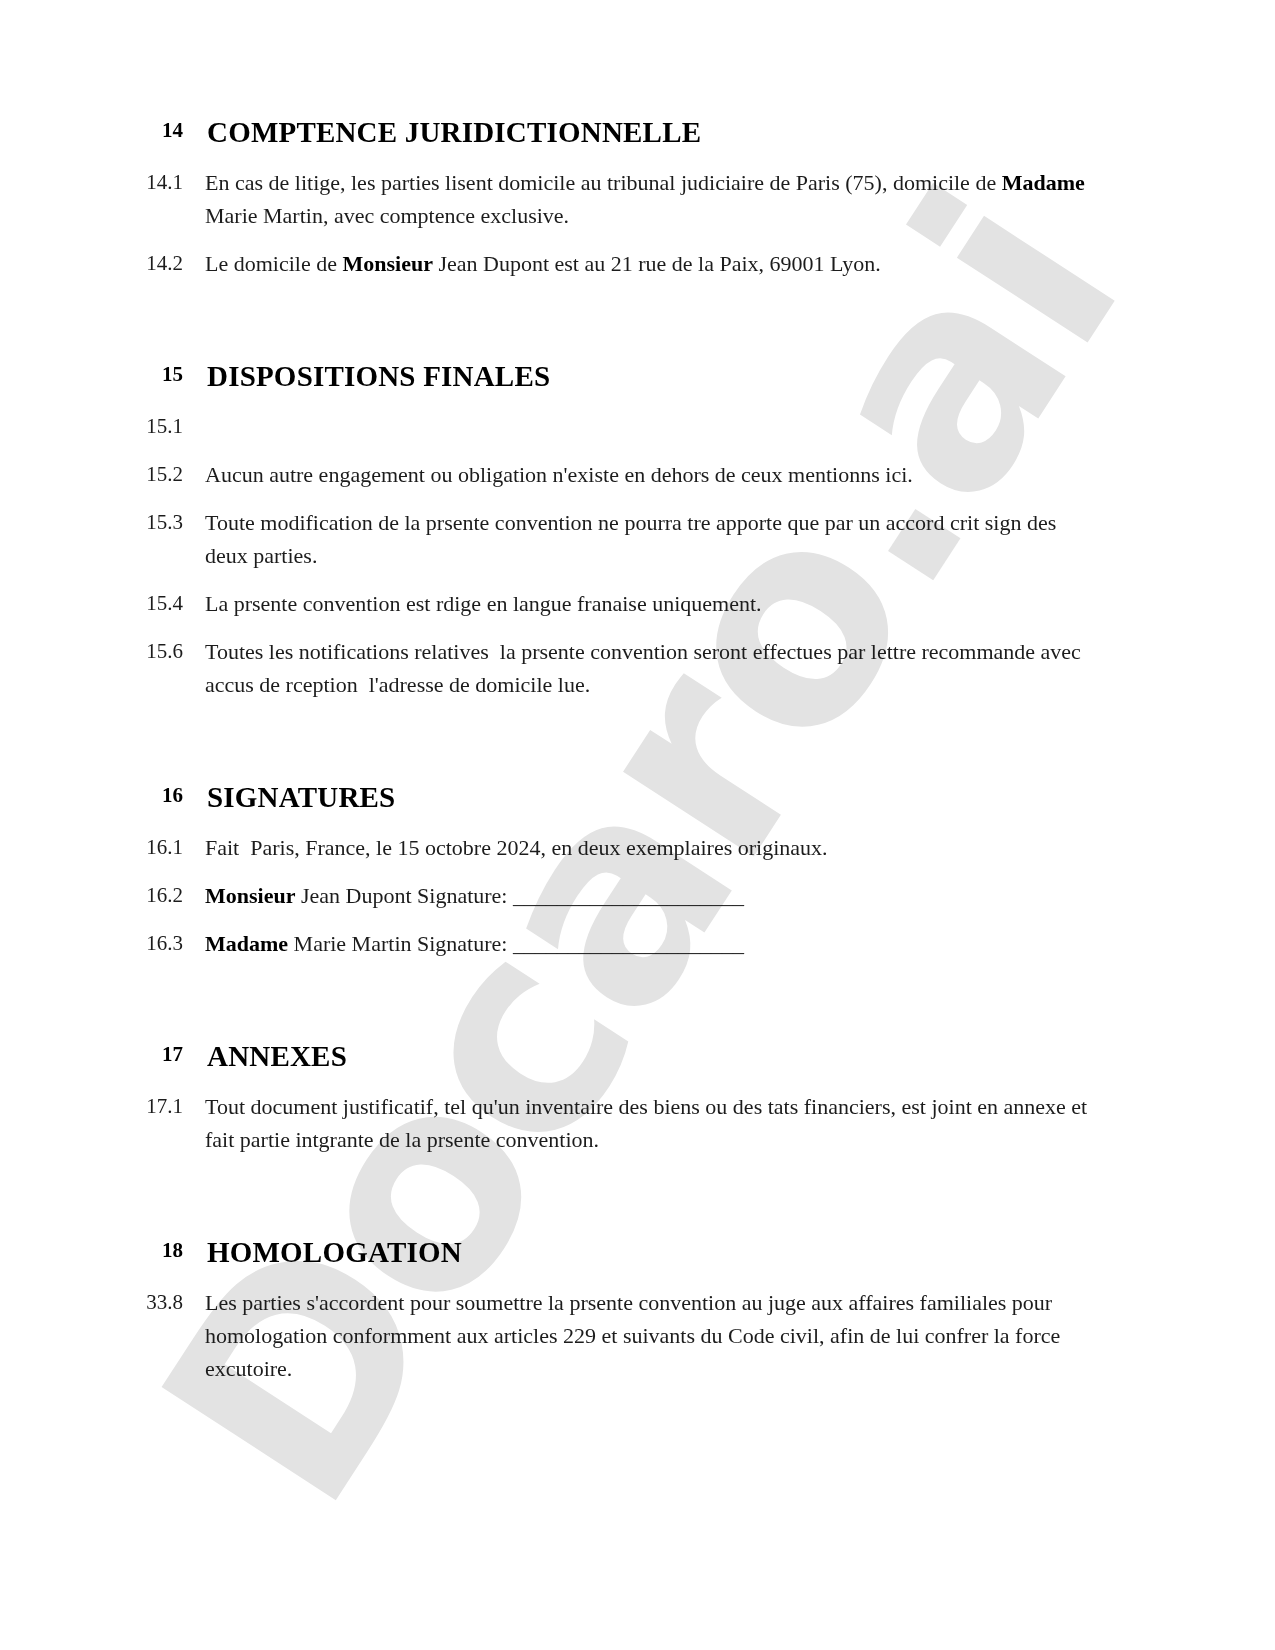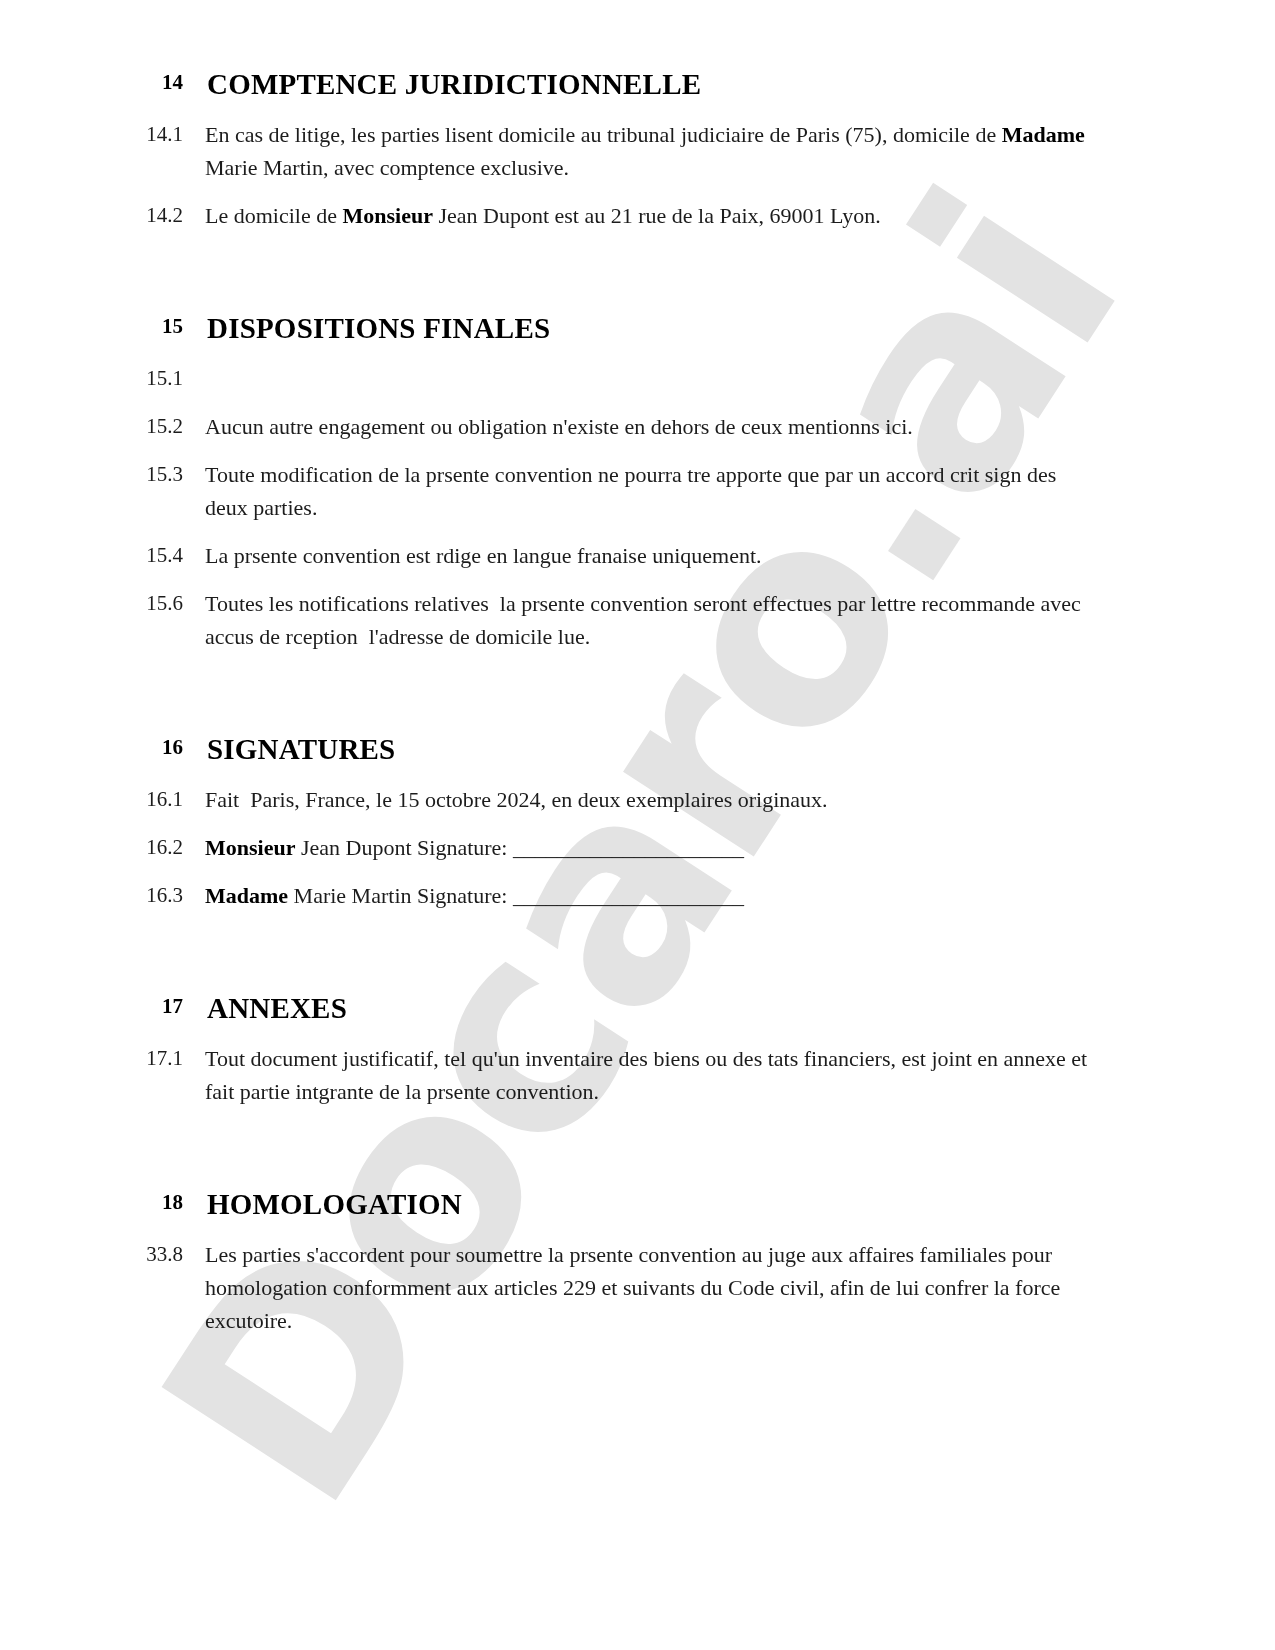--- a/index.html
+++ b/index.html
@@ -26,21 +26,21 @@
     font-size: 285px;
     letter-spacing: -6px;
     white-space: nowrap;
     z-index: 0;
     user-select: none;
     pointer-events: none;
   }
   .doc {
     position: relative;
     z-index: 1;
-    padding: 66px 120px 0 135px;
+    padding: 114px 120px 0 135px;
   }
   .section { margin-top: 78px; }
   .section:first-child { margin-top: 0; }
   .row {
     display: grid;
     grid-template-columns: 70px 890px;
     align-items: start;
   }
   .num {
     text-align: right;

